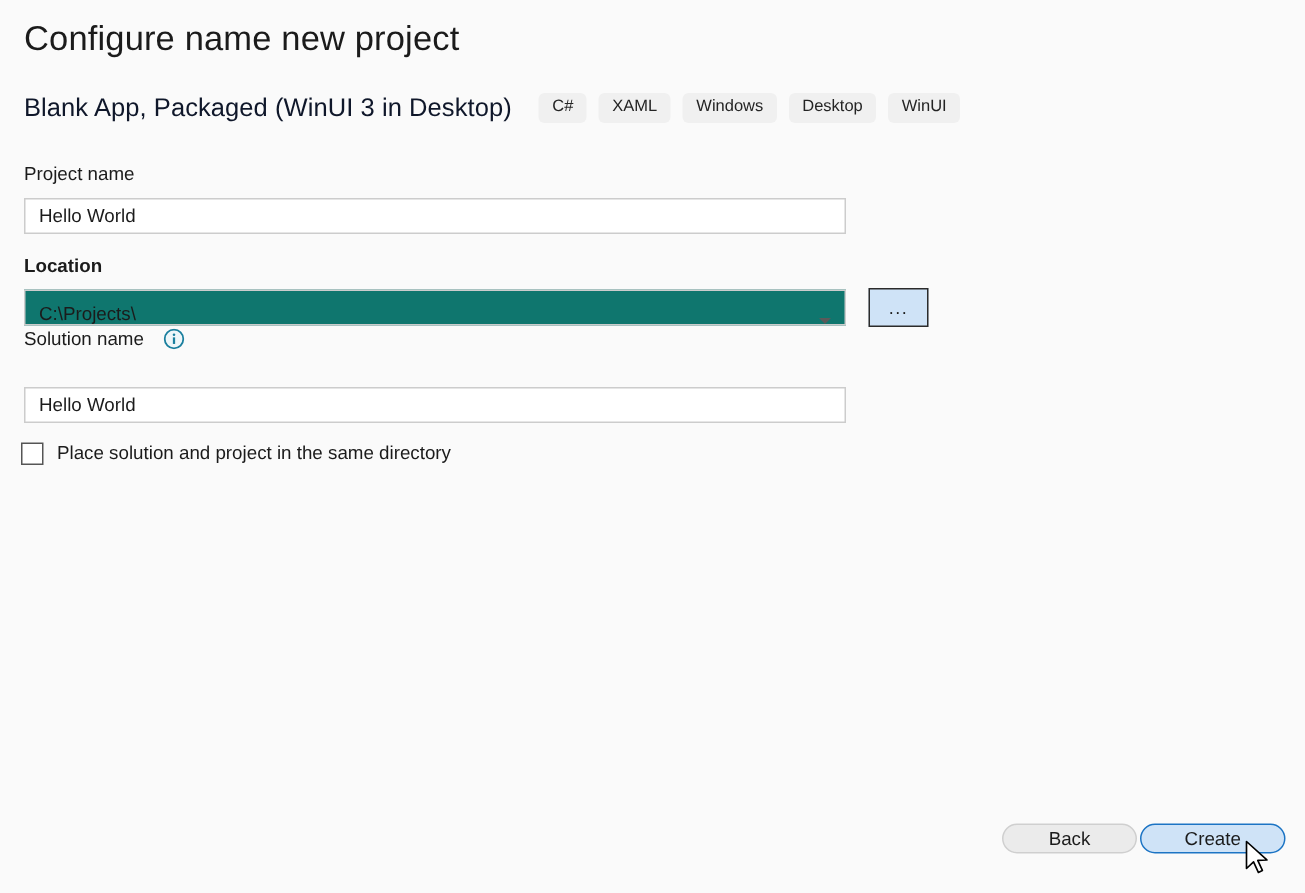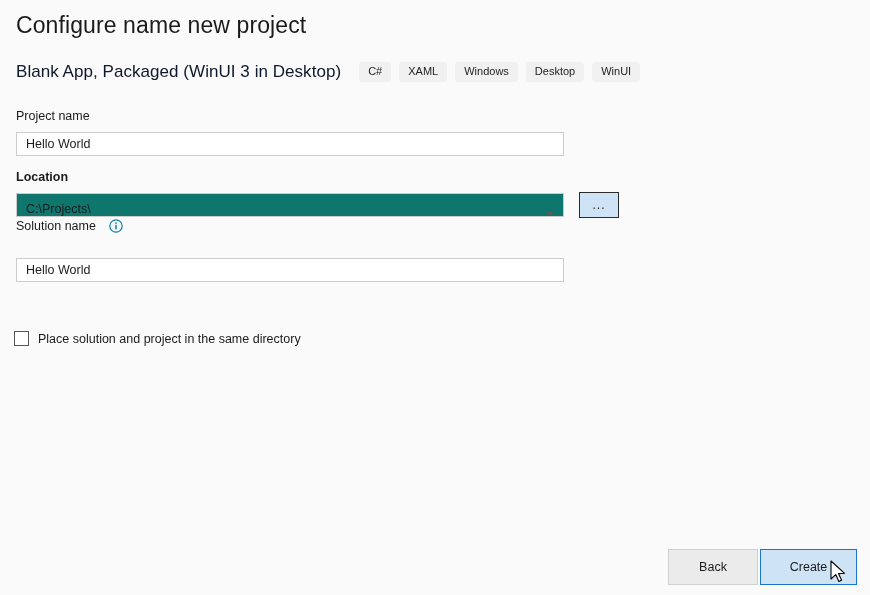--- a/index.html
+++ b/index.html
@@ -153,23 +153,22 @@
     line-height: 20px;
     padding: 0;
     cursor: default;
   }
 
   .checkbox-row {
     position: absolute;
     left: 14px;
     top: 295px;
     display: flex;
-    align-items: center;
+    align-items: flex-start;
     gap: 9px;
-    margin-top: 36px;
   }
   .checkbox-box {
     width: 15px;
     height: 15px;
     box-sizing: border-box;
     background: #ffffff;
     border: 1px solid #555555;
     flex: 0 0 auto;
   }
   .checkbox-label {
@@ -182,26 +181,27 @@
   .footer {
     position: absolute;
     left: 0;
     right: 0;
     top: 549px;
     height: 30px;
   }
   .btn {
     position: absolute;
     box-sizing: border-box;
-    height: 36px;
+    height: 20px;
     font-family: "Liberation Sans", sans-serif;
     font-size: 12.5px;
     color: #1b1b1b;
     cursor: default;
     padding: 0;
+    border-radius: 10px;
   }
   .btn-back {
     left: 668px;
     top: 0;
     width: 90px;
     background: #ebebeb;
     border: 1px solid #cfcfcf;
   }
   .btn-create {
     left: 760px;

